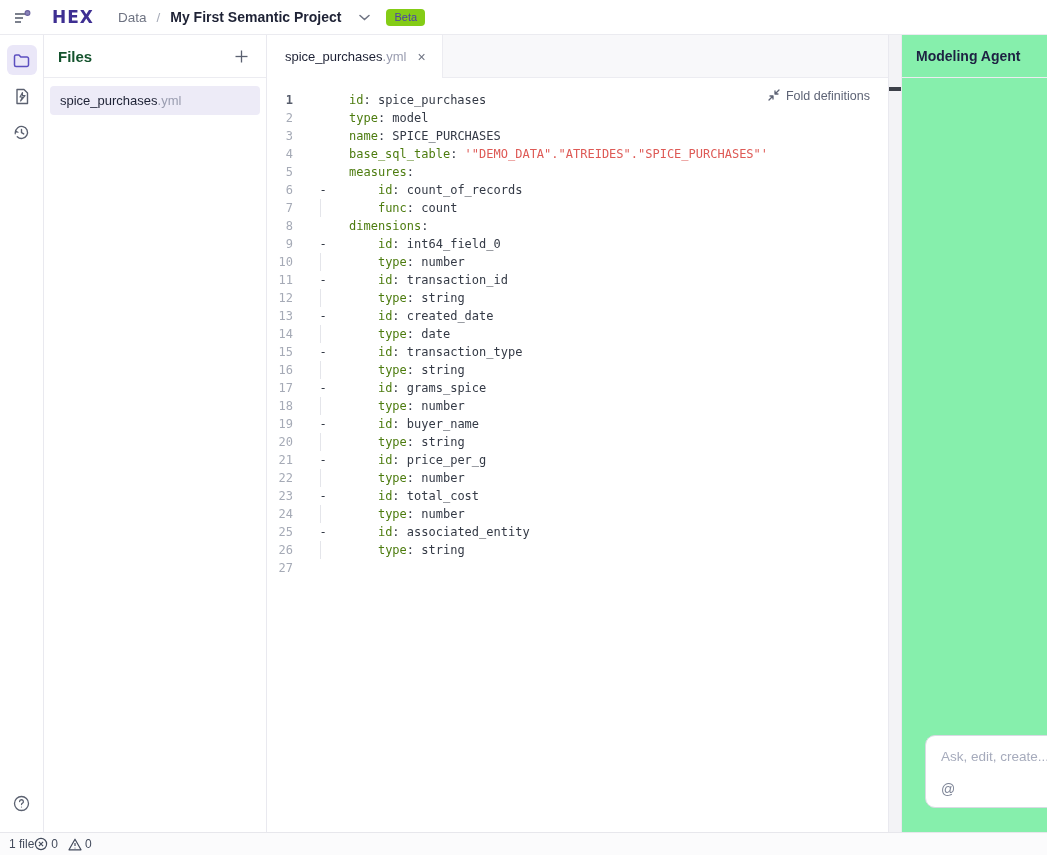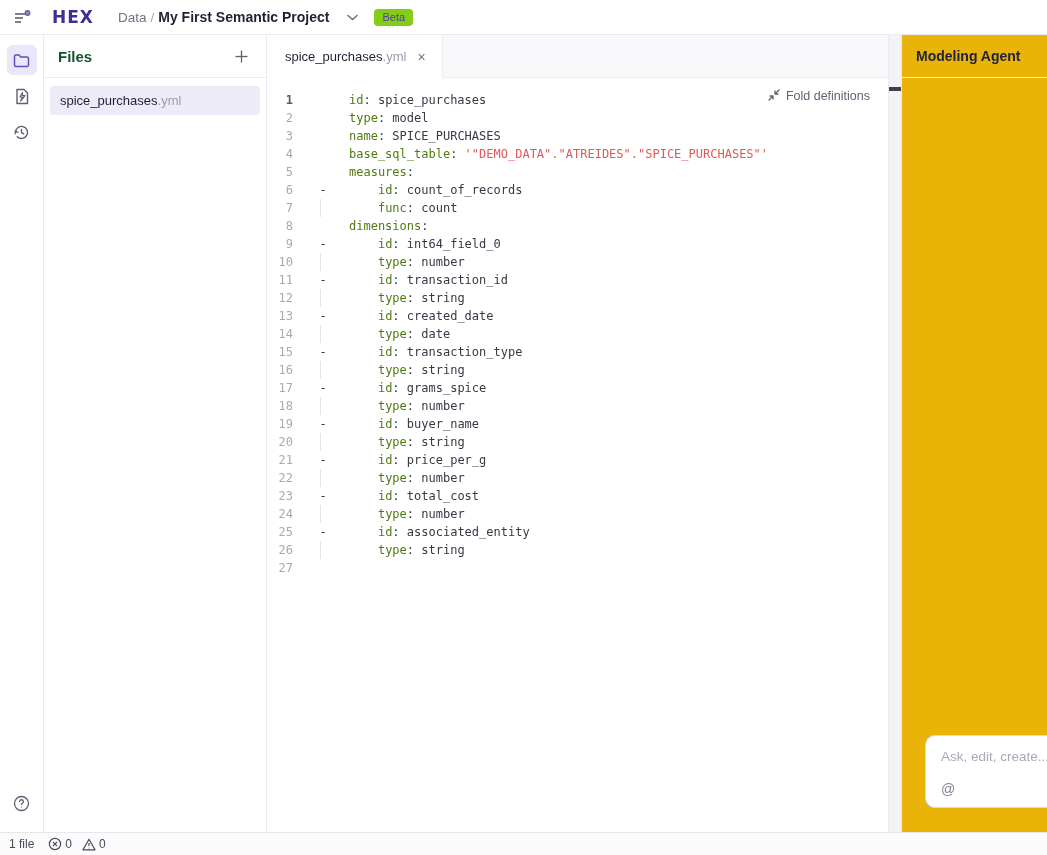--- a/index.html
+++ b/index.html
@@ -6,21 +6,21 @@
   html,body { width:1047px; height:855px; overflow:hidden; background:#fff;
     font-family:"Liberation Sans", sans-serif; color:#1e2235; }
 
   
   .topbar { height:35px; display:flex; align-items:center; gap:10px; padding:1px 10px;
     background:#fff; border-bottom:1px solid #ebebf0; }
   .menu-btn { width:24px; height:24px; display:flex; align-items:center; justify-content:center;
     color:#5b6170; cursor:pointer; }
   .logo { font-family:"DejaVu Sans", sans-serif; font-weight:900; font-size:17px; letter-spacing:1px;
     color:#3e2f92; margin:0 14px 0 8px; transform:scaleY(1.05); cursor:pointer; }
-  .crumb { display:flex; align-items:center; gap:4px; font-size:13.5px; }
+  .crumb { display:flex; align-items:center; gap:10px; font-size:13.5px; }
   .crumb .section { color:#6e7382; cursor:pointer; }
   .crumb .sep { color:#a6abb8; }
   .crumb .title { color:#1e2235; font-weight:700; font-size:14px; }
   .chev { color:#6e7382; margin-left:8px; display:flex; align-items:center; cursor:pointer; }
   .beta { background:#84cc16; color:#4d41a8; font-size:11px; font-weight:500;
     padding:2.5px 8px; border-radius:4px; margin-left:6px; }
 
   
   .main { display:flex; height:797px; }
 
@@ -68,33 +68,33 @@
   .fold-btn { position:absolute; top:11px; right:18px; display:flex; align-items:flex-start; gap:6px;
     font-family:"Liberation Sans",sans-serif; font-size:12.5px; color:#5d6375; cursor:pointer; }
 
   
   .gutter { width:14px; background:#f3f3f6; border-left:1px solid #e9e9ef;
     border-right:1px solid #e9e9ef; position:relative; }
   .gutter-handle { position:absolute; top:52px; left:0; right:0; height:4px; background:#3c4049;
     cursor:ns-resize; }
 
   
-  .agent { flex:1; position:relative; display:flex; flex-direction:column; background:#eab308; }
+  .agent { flex:1; position:relative; display:flex; flex-direction:column; background:#86efac; }
   .agent-head { height:43px; display:flex; align-items:center; padding:0 14px;
     border-bottom:1px solid #ececf1; }
   .agent-head h2 { font-size:14px; font-weight:700; color:#1d2142; }
   .composer { position:absolute; left:23px; bottom:24px; width:170px; height:73px;
     border:1px solid #d9dae3; border-radius:10px; background:#fff; padding:13px 12px 10px 15px;
     display:flex; flex-direction:column; justify-content:space-between; }
   .composer .ph { font-size:13.5px; color:#a6abbc; }
   .composer .at { color:#7d8496; font-size:14px; width:18px; cursor:pointer; }
 
   
   .statusbar { height:23px; border-top:1px solid #e7e7ec; background:#fbfbfc; display:flex;
-    align-items:center; gap:14px; padding:0 9px; font-size:12px; color:#434b5c; }
+    align-items:center; padding:0 9px; font-size:12px; color:#434b5c; }
   .status-group { display:flex; align-items:center; gap:10px; }
   .status-item { display:flex; align-items:center; gap:3px; }
   svg { display:block; }
 </style>
 </head>
 <body>
 
 <header class="topbar">
   <span class="menu-btn">
     <svg width="17" height="15" viewBox="0 0 17 15" fill="none" stroke="#5b6170" stroke-width="1.6">

